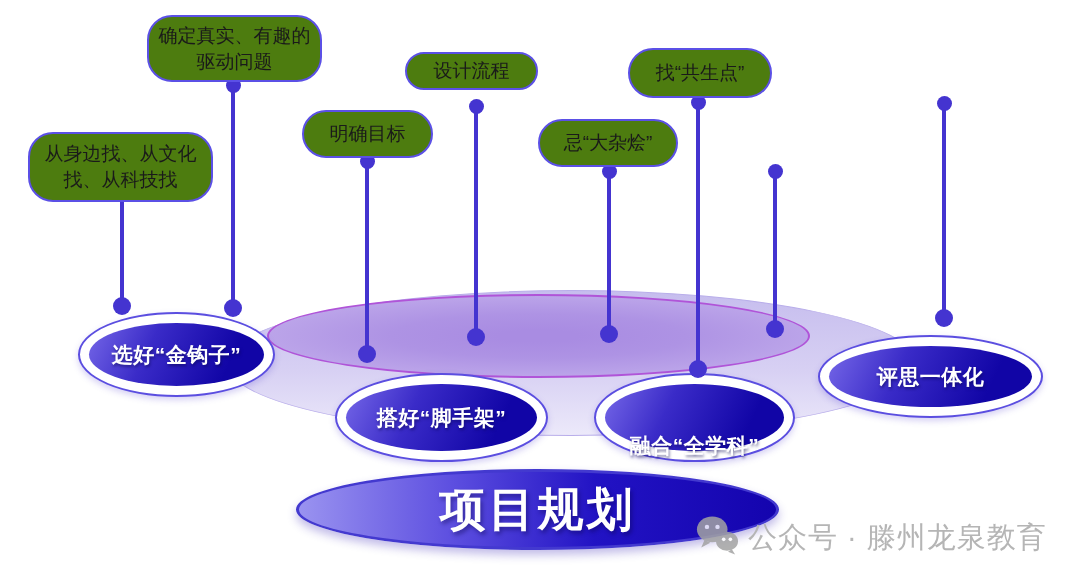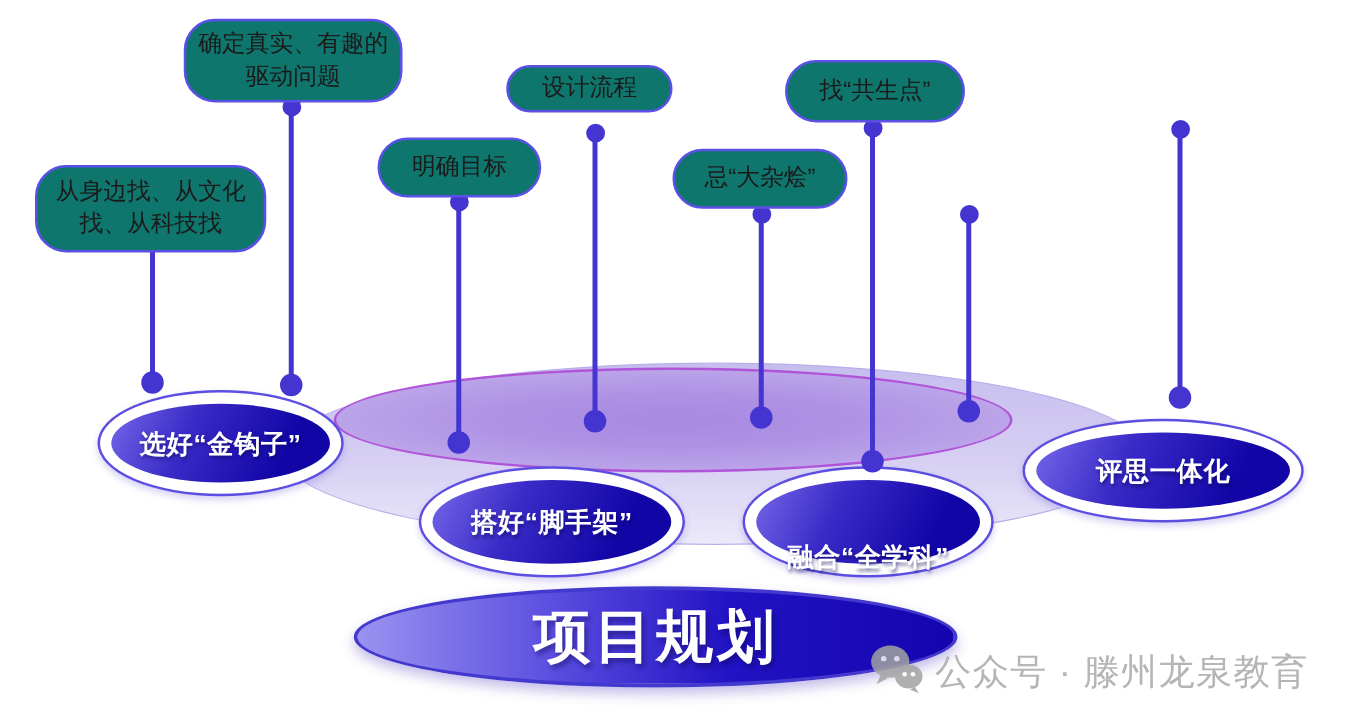--- a/index.html
+++ b/index.html
@@ -13,21 +13,21 @@
     background:linear-gradient(to bottom,var(--ellipse-outer-top,#c6bdee) 0%,#d7d0f3 55%,var(--ellipse-outer-bottom,#ece9fa) 100%);
     border:1px solid #b9aeea;z-index:1;
   }
   .bg-inner{
     position:absolute;left:267px;top:294px;width:539px;height:80px;border-radius:50%;
     background:radial-gradient(closest-side,#a98ce2 15%,var(--ellipse-inner-fill,#ae93e4) 55%,#bba4e9 100%);
     border:2px solid var(--ellipse-inner-border,#b054d8);z-index:2;
   }
   
   .root{
-    position:absolute;left:283px;top:469px;width:483px;height:81px;border-radius:50%;
+    position:absolute;left:296px;top:469px;width:483px;height:81px;border-radius:50%;
     background:linear-gradient(to right,var(--root-gradient-left,#9a93f0) 0%,#5d4fe0 32%,#2213c4 62%,var(--root-gradient-right,#1404ae) 100%);
     border:3px solid var(--root-border,#4339cf);
     box-shadow:0 5px 10px rgba(50,30,180,.30);
     display:flex;align-items:center;justify-content:center;z-index:3;box-sizing:border-box;
   }
   .root-label{
     color:var(--root-text,#fff);font-size:46px;font-weight:bold;letter-spacing:3px;
     text-shadow:2px 3px 4px rgba(10,5,80,.45);white-space:nowrap;
   }
   
@@ -44,21 +44,21 @@
   .node-label{
     position:relative;color:var(--node-text,#fff);font-size:21px;font-weight:bold;
     letter-spacing:.5px;text-shadow:1px 2px 3px rgba(10,5,80,.55);white-space:nowrap;
   }
   .n1{left:78px;top:312px;width:197px;height:85px;justify-content:center;}
   .n2{left:335px;top:373px;width:213px;height:89px;}
   .n3{left:594px;top:373px;width:201px;height:89px;align-items:flex-end;}
   .n4{left:818px;top:335px;width:225px;height:83px;}
   
   .callout{
-    position:absolute;background:#0f766e;border:2.5px solid var(--callout-border,#5b50e6);
+    position:absolute;background:#4d7c0f;border:2.5px solid var(--callout-border,#5b50e6);
     border-radius:25px;display:flex;align-items:center;justify-content:center;
     text-align:center;color:var(--callout-text,#1a1a1a);font-size:19px;line-height:26px;
     z-index:6;box-sizing:border-box;
   }
   .c1{left:28px;top:92px;width:185px;height:70px;padding:0 9px;margin-top:40px;}
   .c2{left:147px;top:15px;width:175px;height:67px;padding:0 9px;}
   .c3{left:302px;top:110px;width:131px;height:48px;}
   .c4{left:405px;top:52px;width:133px;height:38px;}
   .c5{left:538px;top:119px;width:140px;height:48px;}
   .c6{left:628px;top:48px;width:144px;height:50px;}

